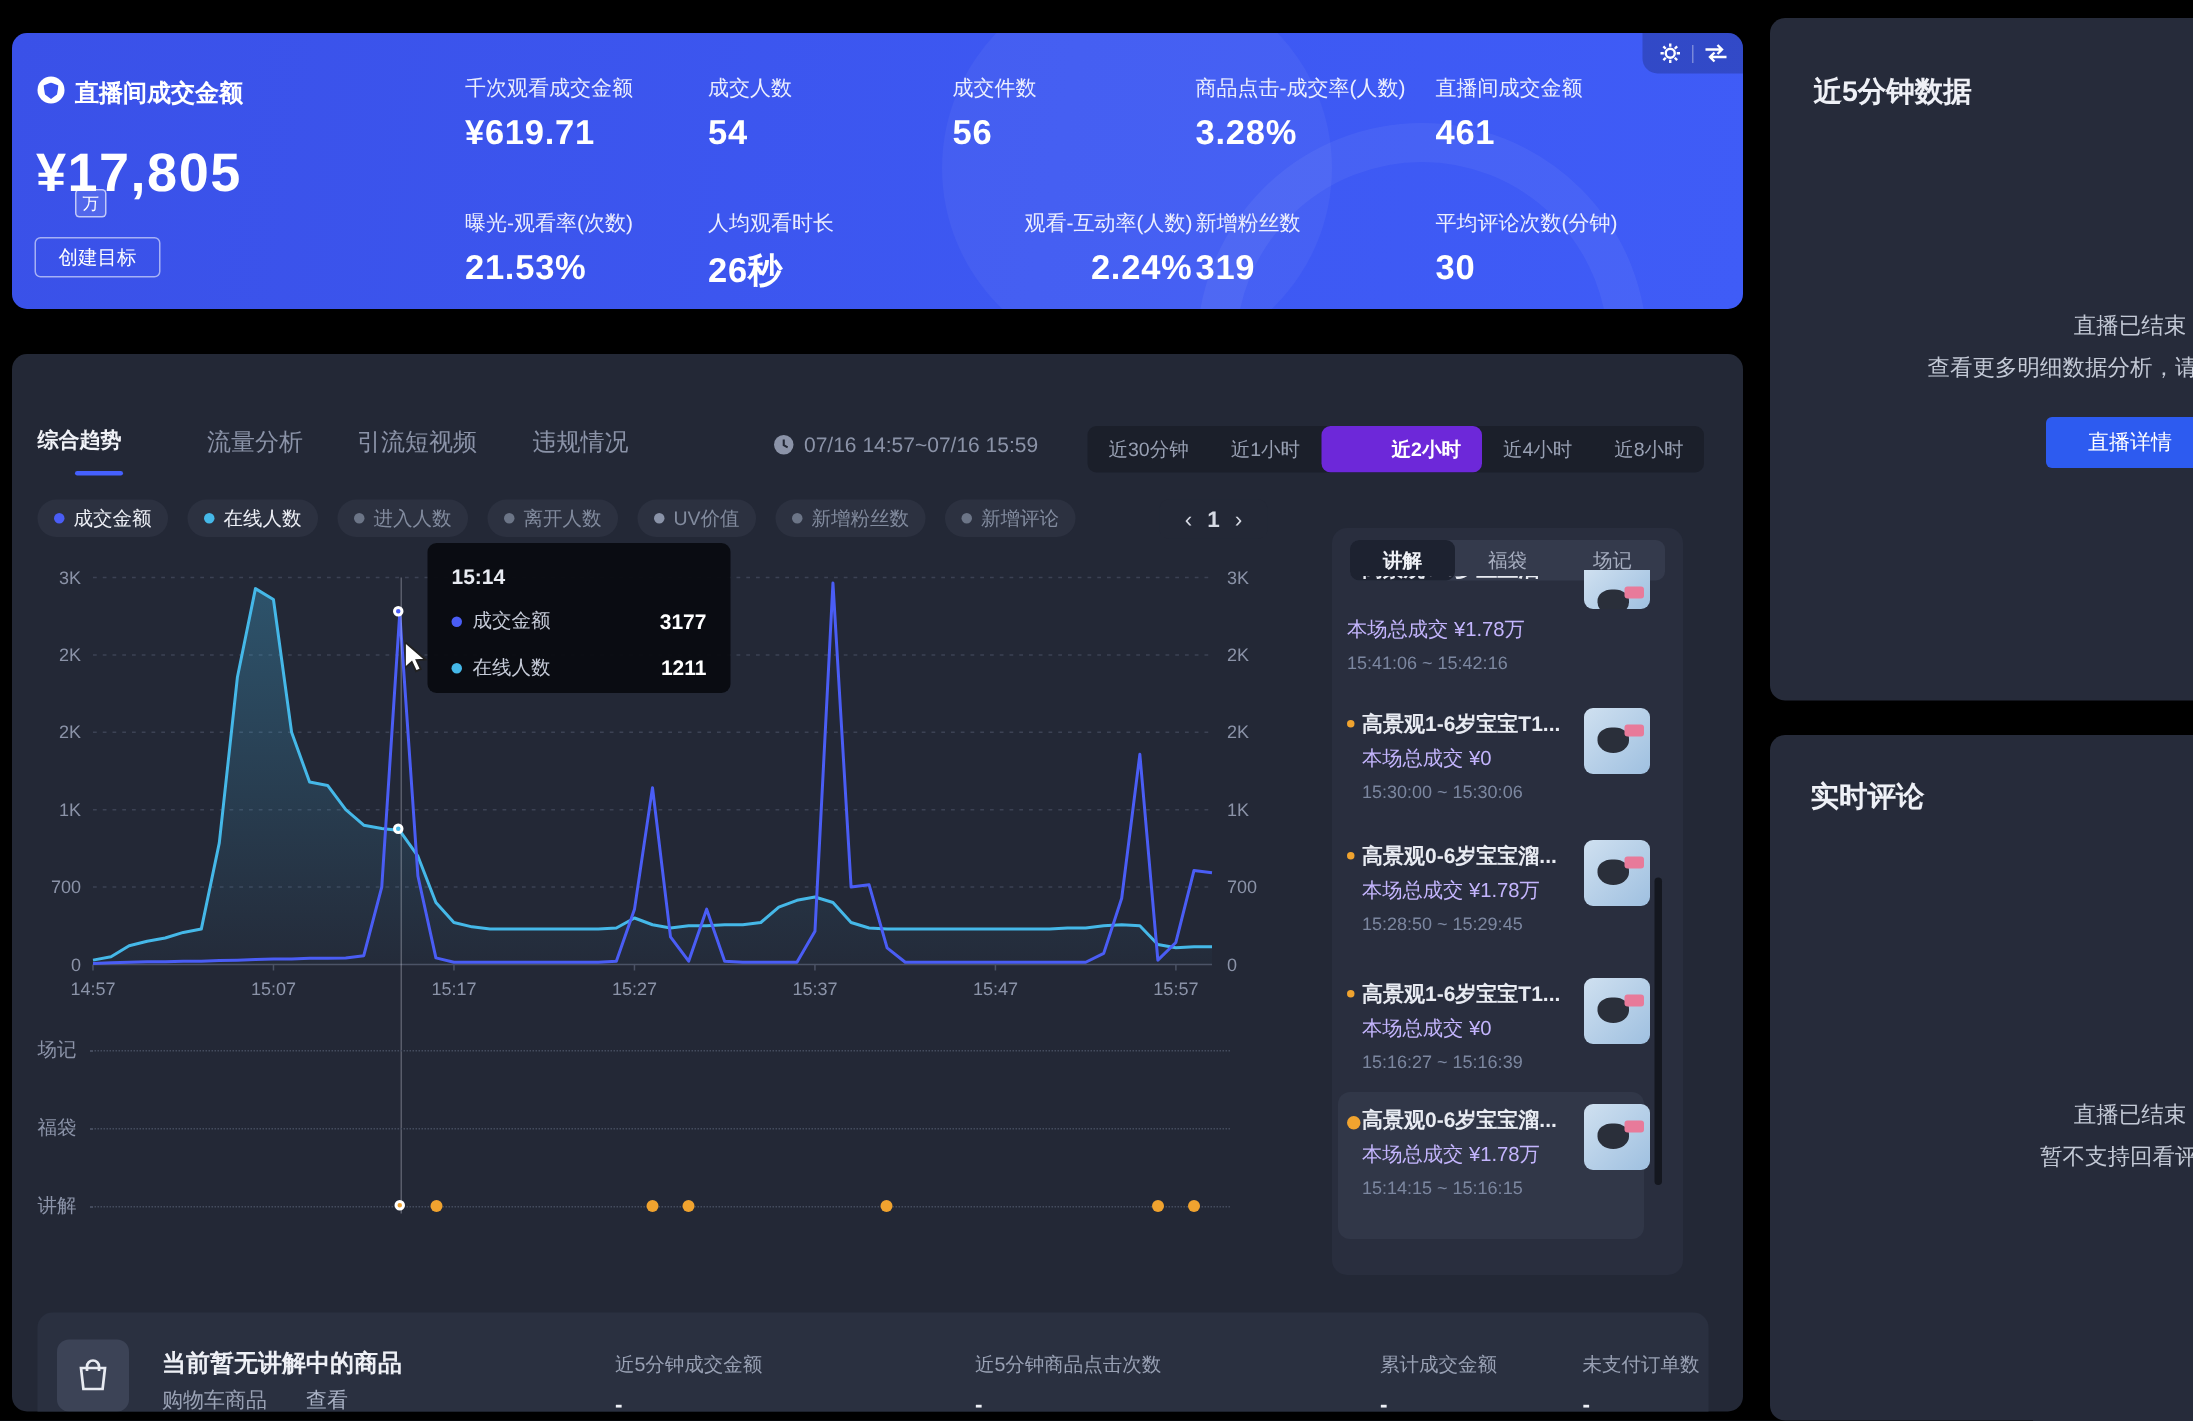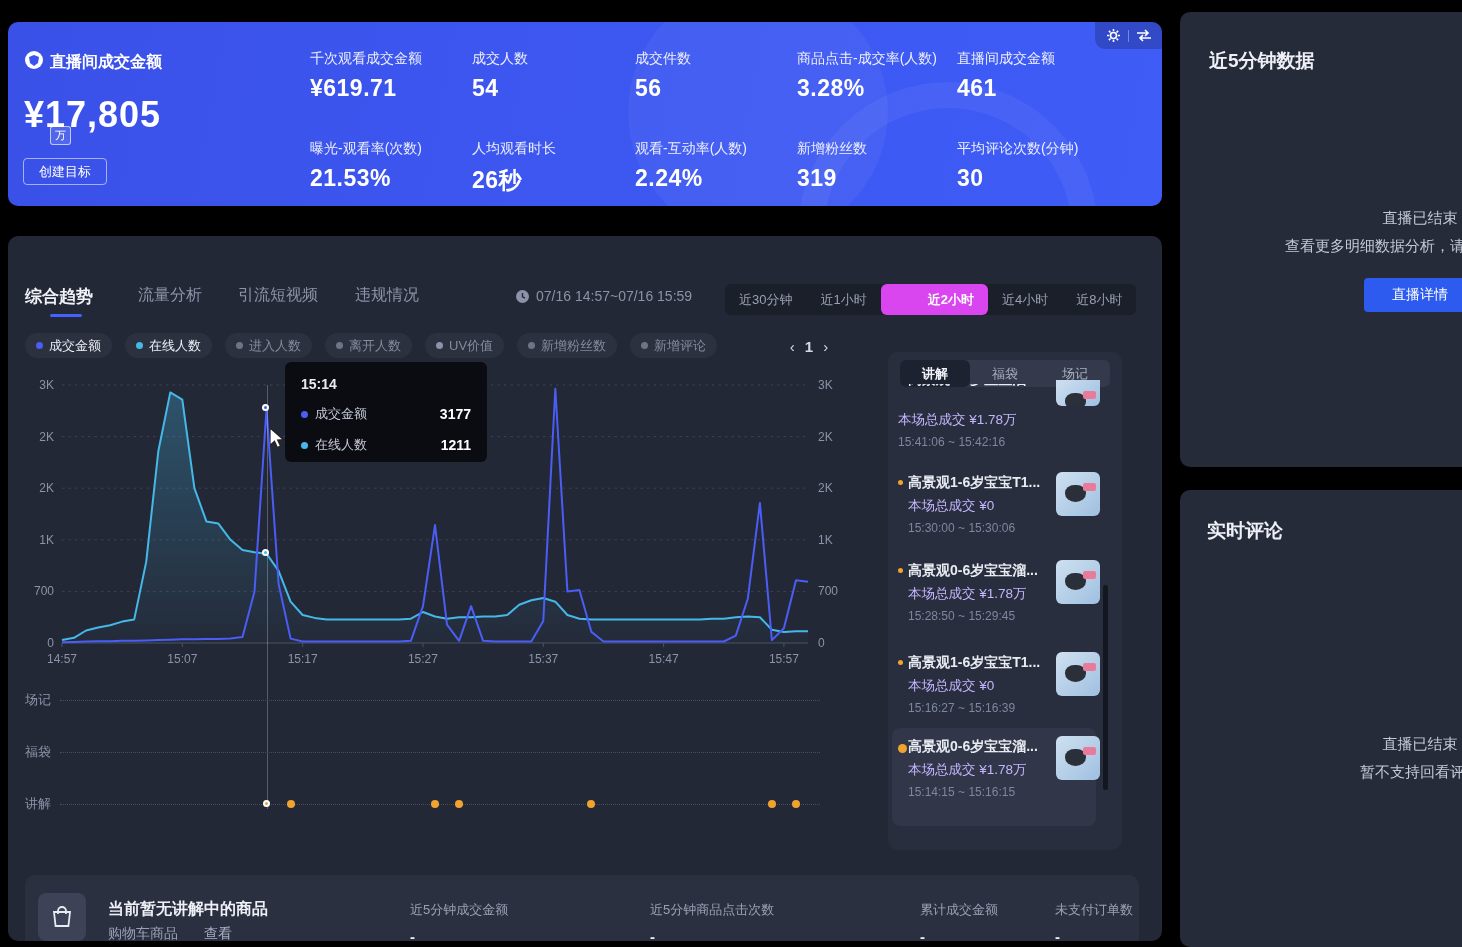--- a/index.html
+++ b/index.html
@@ -29,30 +29,30 @@
   .metric .m-value { margin-top:7px; font-size:23px; font-weight:bold; color:#fff; letter-spacing:0.5px; }
   #banner-tools { position:absolute; right:0; top:0; width:67px; height:27px;
     background:rgba(10,18,60,0.25); border-radius:0 10px 0 10px; display:flex; align-items:center;
     justify-content:center; gap:7px; }
   .tool-divider { width:1px; height:12px; background:rgba(255,255,255,0.35); }
 
   
   #main { position:absolute; left:8px; top:236px; width:1154px; height:705px;
     background:#232836; border-radius:10px; overflow:hidden; }
   .tab { position:absolute; top:49px; font-size:16px; color:#8b93a8; cursor:pointer; white-space:nowrap; }
-  .tab.active { font-size:17px; color:#f0f2f7; font-weight:bold; }
+  .tab.active { font-size:14px; color:#f0f2f7; font-weight:bold; }
   #tab-underline { position:absolute; left:42px; top:78px; width:32px; height:3px; border-radius:2px;
     background:#4560ff; }
   #date-range { position:absolute; left:528px; top:52px; font-size:14px; color:#8b93a8; }
   #clock-icon { position:absolute; left:507px; top:53px; }
   #ranges { position:absolute; left:717px; top:48px; height:31px; display:flex;
     background:#1b1f2a; border-radius:6px; overflow:hidden; }
   .range-btn { padding:0 14px; height:31px; line-height:31px; font-size:13px; color:#98a0b3;
     cursor:pointer; white-space:nowrap; }
-  .range-btn.active { background:#d946ef; color:#fff; border-radius:6px; font-weight:bold;padding-left:47px; }
+  .range-btn.active { background:#6d28d9; color:#fff; border-radius:6px; font-weight:bold;padding-left:47px; }
   #legend { position:absolute; left:17px; top:97px; display:flex; gap:13px; }
   .pill { height:25px; padding:0 11px; background:#2c3140; border-radius:13px; display:flex;
     align-items:center; gap:6px; font-size:13px; color:#828b9e; cursor:pointer; white-space:nowrap; }
   .pill.on { color:#eef0f6; }
   .pill .dot { width:7px; height:7px; border-radius:50%; }
   #pager { position:absolute; left:765px; top:97px; width:72px; height:26px; background:#232836;
     display:flex; align-items:center; justify-content:center; gap:10px; color:#d6dae4; font-size:15px;
     border-radius:6px; }
   #pager span { cursor:pointer; }
 
@@ -165,21 +165,21 @@
         <div class="m-value">461</div>
       </div>
       <div class="metric" style="left: 302px; top: 118px;">
         <div class="m-label">曝光-观看率(次数)</div>
         <div class="m-value">21.53%</div>
       </div>
       <div class="metric" style="left: 464px; top: 118px;">
         <div class="m-label">人均观看时长</div>
         <div class="m-value">26秒</div>
       </div>
-      <div class="metric" style="left: 627px; top: 118px;">
+      <div class="metric" style="left: 627px; top: 118px; text-align: right;">
         <div class="m-label">观看-互动率(人数)</div>
         <div class="m-value">2.24%</div>
       </div>
       <div class="metric" style="left: 789px; top: 118px;">
         <div class="m-label">新增粉丝数</div>
         <div class="m-value">319</div>
       </div>
       <div class="metric" style="left: 949px; top: 118px;">
         <div class="m-label">平均评论次数(分钟)</div>
         <div class="m-value">30</div>

